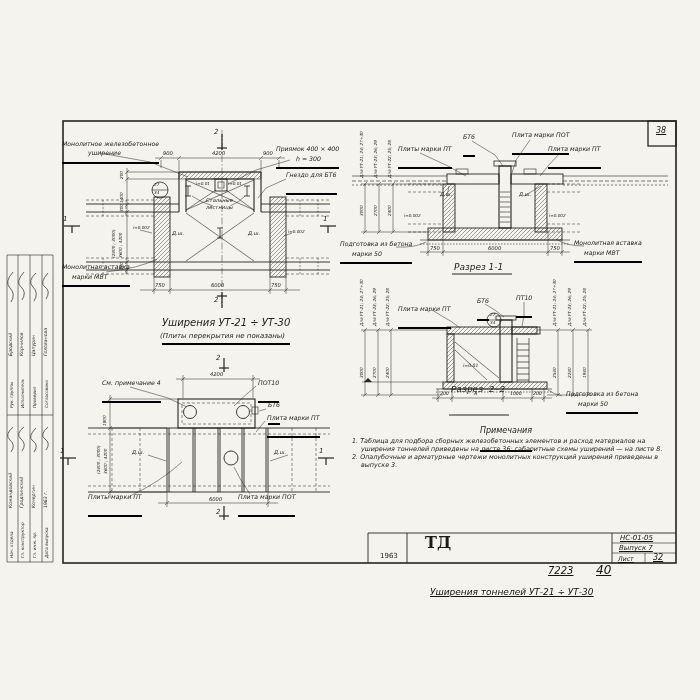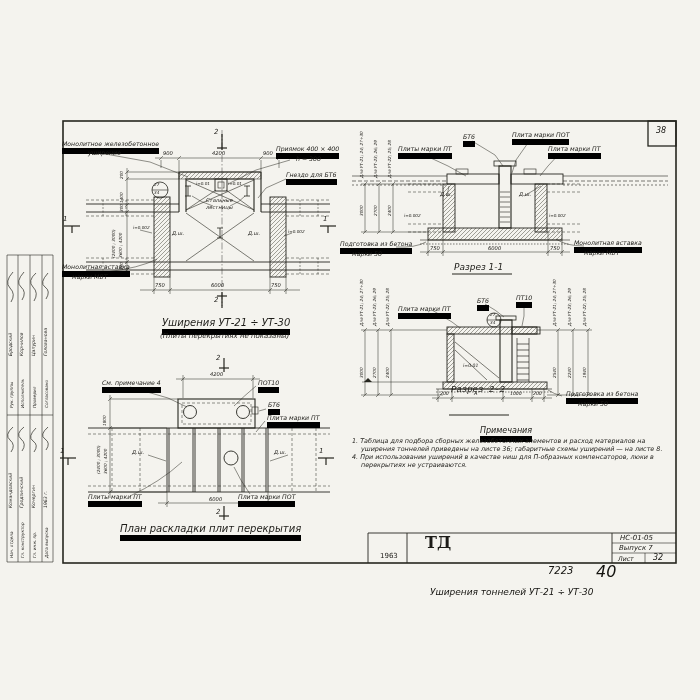--- a/index.html
+++ b/index.html
@@ -2,28 +2,28 @@
 <html><head>
 <meta charset="utf-8">
 <style>
   html,body{margin:0;padding:0;background:#e8e7e2;}
   .page{position:relative;width:700px;height:700px;background:#f4f3ee;
         font-family:"DejaVu Sans",sans-serif;overflow:hidden;}
   svg{position:absolute;left:0;top:0;}
   .t{position:absolute;font-style:italic;color:#1d1c18;white-space:nowrap;line-height:1;}
   .s4{font-size:4.2px;} .s45{font-size:4.6px;} .s5{font-size:5.2px;}
   .s6{font-size:6.2px;} .s7{font-size:7px;} .s8{font-size:8px;}
-  .s9{font-size:9px;} .s10{font-size:10px;} .s12{font-size:16px;}
-  .u{border-bottom:6px solid #000000;padding-bottom:1px;}
+  .s9{font-size:9px;} .s10{font-size:10px;} .s12{font-size:12px;}
+  .u{border-bottom:2px solid #000000;padding-bottom:15px;}
   .rot{transform:rotate(-90deg);transform-origin:0 0;}
   .logo{font-family:"DejaVu Serif",serif;font-weight:bold;font-style:normal;margin-left:48px;}
   .notes{position:absolute;left:352px;top:438px;width:316px;color:#1d1c18;
          font-style:italic;font-size:6.4px;line-height:1.2;}
   .notes div{margin:0 0 1px 0;text-indent:-9px;padding-left:9px;}
-  .hand{font-style:italic;color:#14130f;}
+  .hand{font-style:italic;color:#14130f;text-decoration:underline;}
 </style>
 </head>
 <body>
 
 <div class="page">
 
 <svg width="700" height="700" viewBox="0 0 700 700">
   <defs>
     <pattern id="h" patternUnits="userSpaceOnUse" width="4" height="4">
       <path d="M0,4 L4,0" stroke="#4a493f" stroke-width="0.5"></path>
@@ -456,21 +456,21 @@
 <span class="t s4 rot" style="left:120px;top:203px;">1400</span>
 <span class="t s4 rot" style="left:120px;top:212px;">300</span>
 <span class="t s4 rot" style="left:112px;top:258px;">(2400 ; 3000)</span>
 <span class="t s4 rot" style="left:119px;top:258px;">3600 ; 4200</span>
 <span class="t s4 rot" style="left:120px;top:270px;">300</span>
 <span class="t s7" style="left:214px;top:129px;">2</span>
 <span class="t s7" style="left:214px;top:297px;">2</span>
 <span class="t s7" style="left:63px;top:216px;">1</span>
 <span class="t s7" style="left:323px;top:216px;">1</span>
 <span class="t s10 u" style="left:162px;top:318px;">Уширения УТ-21 ÷ УТ-30</span>
-<span class="t s7" style="left:160px;top:333px;">(Плиты перекрытиях не показаны)</span>
+<span class="t s7" style="left:160px;top:333px;">(Плиты перекрытия не показаны)</span>
 
 <span class="t s6 u" style="left:463px;top:134px;">БТ6</span>
 <span class="t s6 u" style="left:512px;top:132px;">Плита марки ПОТ</span>
 <span class="t s6 u" style="left:398px;top:146px;">Плиты марки ПТ</span>
 <span class="t s6 u" style="left:548px;top:146px;">Плита марки ПТ</span>
 <span class="t s5" style="left:440px;top:192px;">Д.ш.</span>
 <span class="t s5" style="left:519px;top:192px;">Д.ш.</span>
 <span class="t s4" style="left:404px;top:214px;">i=0.002</span>
 <span class="t s4" style="left:549px;top:214px;">i=0.002</span>
 <span class="t s6 u" style="left:340px;top:241px;">Подготовка из бетона</span>
@@ -524,26 +524,25 @@
 <span class="t s6 u" style="left:238px;top:494px;">Плита марки ПОТ</span>
 <span class="t s5" style="left:210px;top:372px;">4200</span>
 <span class="t s5" style="left:209px;top:497px;">6000</span>
 <span class="t s4 rot" style="left:103px;top:426px;">1800</span>
 <span class="t s4 rot" style="left:97px;top:474px;">(2400 ; 3000)</span>
 <span class="t s4 rot" style="left:104px;top:474px;">3600 ; 4200</span>
 <span class="t s7" style="left:216px;top:355px;">2</span>
 <span class="t s7" style="left:216px;top:509px;">2</span>
 <span class="t s7" style="left:60px;top:448px;">1</span>
 <span class="t s7" style="left:319px;top:448px;">1</span>
-<span class="t s10 u" style="left:120px;top:524px;">План раскладки плит перекрытия</span>
 
 <span class="t s8 u" style="left:480px;top:427px;">Примечания</span>
 <div class="notes">
   <div>1. Таблица для подбора сборных железобетонных элементов и расход материалов на уширения тоннелей приведены на листе 36; габаритные схемы уширений — на листе 8.</div>
-  <div>4. При использовании уширений в качестве ниш для П-образных компенсаторов, люки в перекрытиях не устраиваются.</div>
+  <div>2. Опалубочные и арматурные чертежи монолитных конструкций уширений приведены в выпуске 3.</div>
 </div>
 
 <span class="t s12 logo" style="left:377px;top:535px;font-size:16px;">ТД</span>
 <span class="t s7" style="left:380px;top:553px;font-style:normal;">1963</span>
 <span class="t s9 hand" style="left:430px;top:542px;margin-top:46px;">Уширения тоннелей УТ-21 ÷ УТ-30</span>
 <span class="t s7 hand" style="left:620px;top:535px;">НС-01-05</span>
 <span class="t s7 hand" style="left:619px;top:545px;">Выпуск 7</span>
 <span class="t s6 hand" style="left:618px;top:556px;">Лист</span>
 <span class="t s8 hand" style="left:653px;top:554px;">32</span>
 <span class="t s10 hand" style="left:548px;top:566px;">7223</span>

